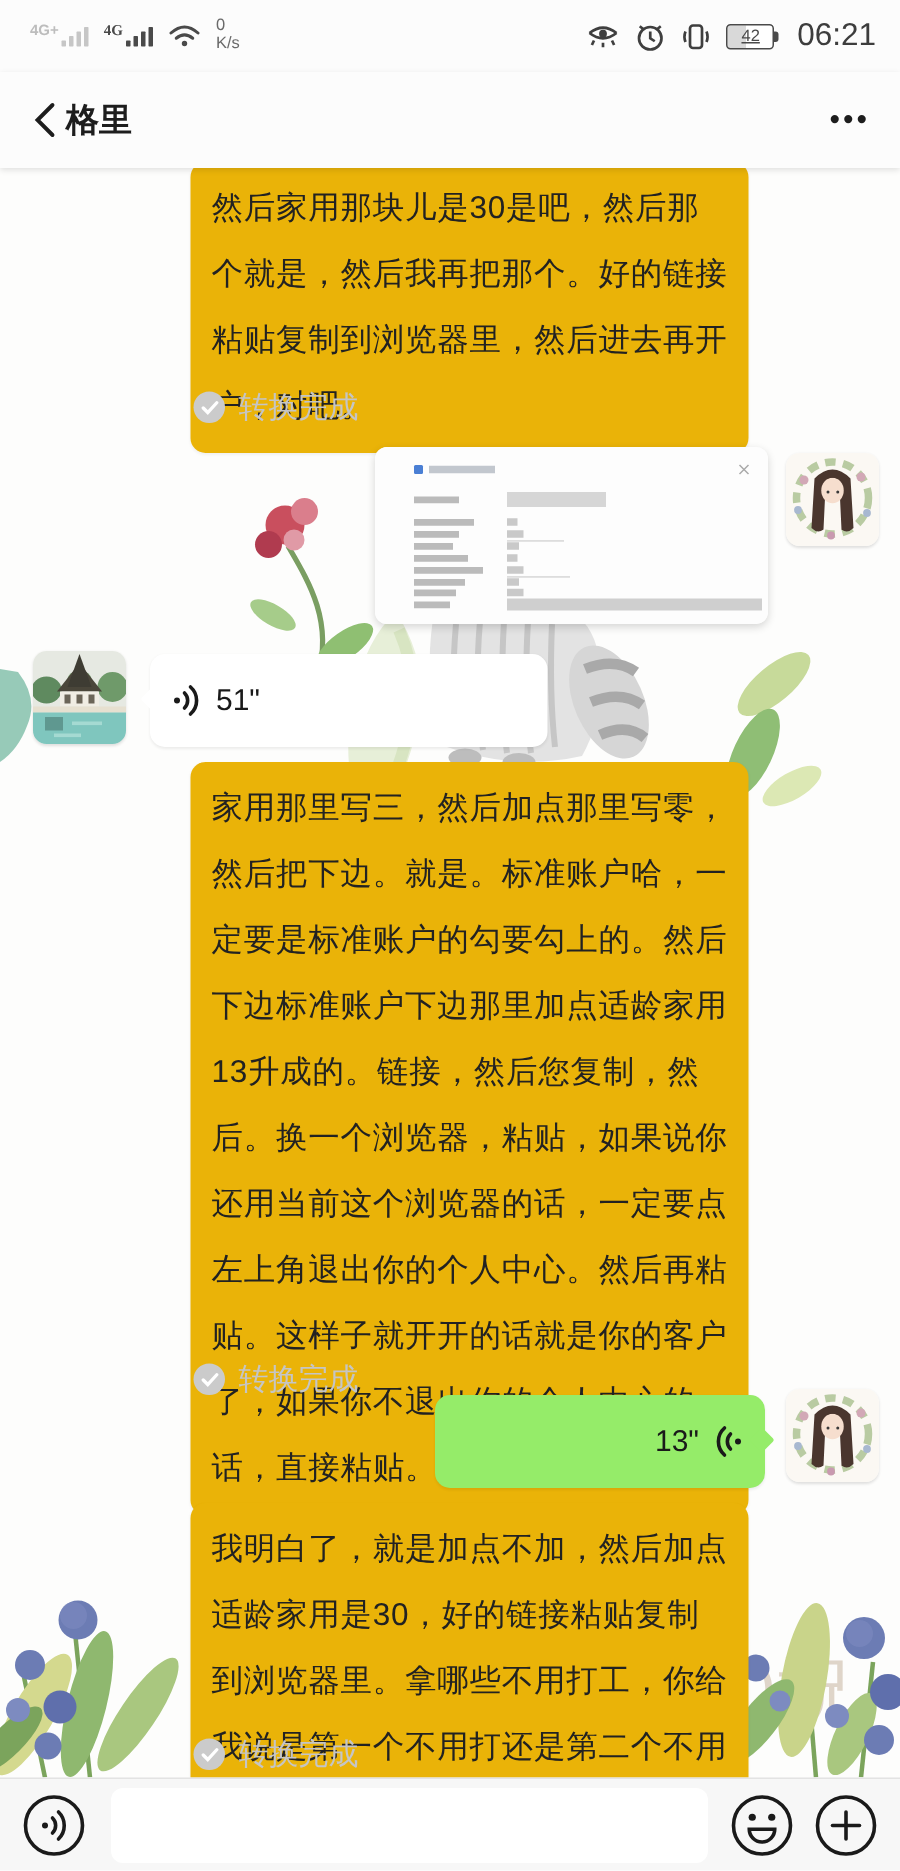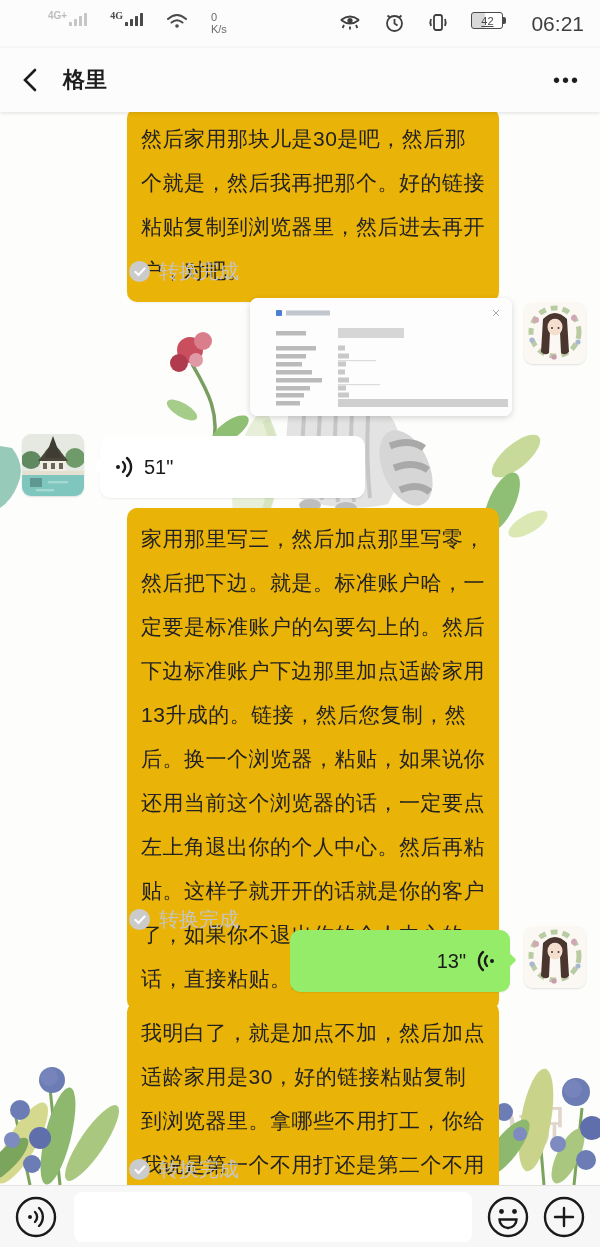--- a/index.html
+++ b/index.html
@@ -9,40 +9,40 @@
     background:#FDFDFC;
     font-family:"Liberation Sans","DejaVu Sans",sans-serif;
     color:#2b2b2b;
   }
   
   .status-bar {
     position:absolute; top:0; left:0; right:0; height:48px; z-index:30;
     background:#FCFCFC; display:flex; align-items:center; justify-content:space-between;
     padding:0 16px 0 20px;
   }
-  .sb-left, .sb-right { display:flex; align-items:flex-start; gap:23px;margin-left:28px; }
+  .sb-left, .sb-right { display:flex; align-items:center; gap:10px; }
   .net-group { display:flex; align-items:flex-end; gap:2px; }
   .net-label { font-size:10px; font-weight:bold; transform:translateY(-5px); }
   .bars { display:flex; align-items:flex-end; gap:2px; height:14px; }
   .bars i { display:block; width:3px; border-radius:0.5px; }
   .net-dim .net-label { color:#BDBDBD; } .net-dim .bars i { background:#C6C6C6; }
   .net-dark .net-label { color:#4A4A4A;font-family:Liberation Serif, serif; } .net-dark .bars i { background:#4A4A4A; }
   .speed { font-size:11px; line-height:1.05; color:#6a6a6a; text-align:left; }
   .battery { display:flex; align-items:center; }
   .battery .shell { width:32px; height:17px; border:1.6px solid #4a4a4a; border-radius:3px;
     display:flex; align-items:center; justify-content:center; font-size:11px; color:#4a4a4a;
     background:linear-gradient(90deg,#d9d9d9 0 42%,#fff 42%);text-decoration:underline; }
   .battery .nub { width:3px; height:7px; background:#4a4a4a; border-radius:0 2px 2px 0; }
   .clock-time { font-size:21px; color:#3d3d3d; margin-left:2px; }
   .nav-bar {
     position:absolute; top:48px; left:0; right:0; height:64px; z-index:30;
     background:#FCFCFC; display:flex; align-items:center;
     box-shadow:0 1px 4px rgba(0,0,0,0.12); padding:0 20px;
   }
-  .nav-title { font-size:22px; font-weight:600; color:#1d1d1d; margin-left:21px; }
+  .nav-title { font-size:22px; font-weight:600; color:#1d1d1d; margin-left:2px; }
   .nav-more { margin-left:auto; font-size:20px; letter-spacing:2px; color:#1d1d1d; cursor:pointer; }
   
   .deco { position:absolute; z-index:1; }
   
   .msg { position:absolute; z-index:2; }
   .bubble {
     background:#eab308; border-radius:10px; padding:9px 14px;
     font-size:21px; line-height:44px; color:#222; letter-spacing:0.5px;
     box-shadow:0 1px 2px rgba(0,0,0,0.05);
   }

